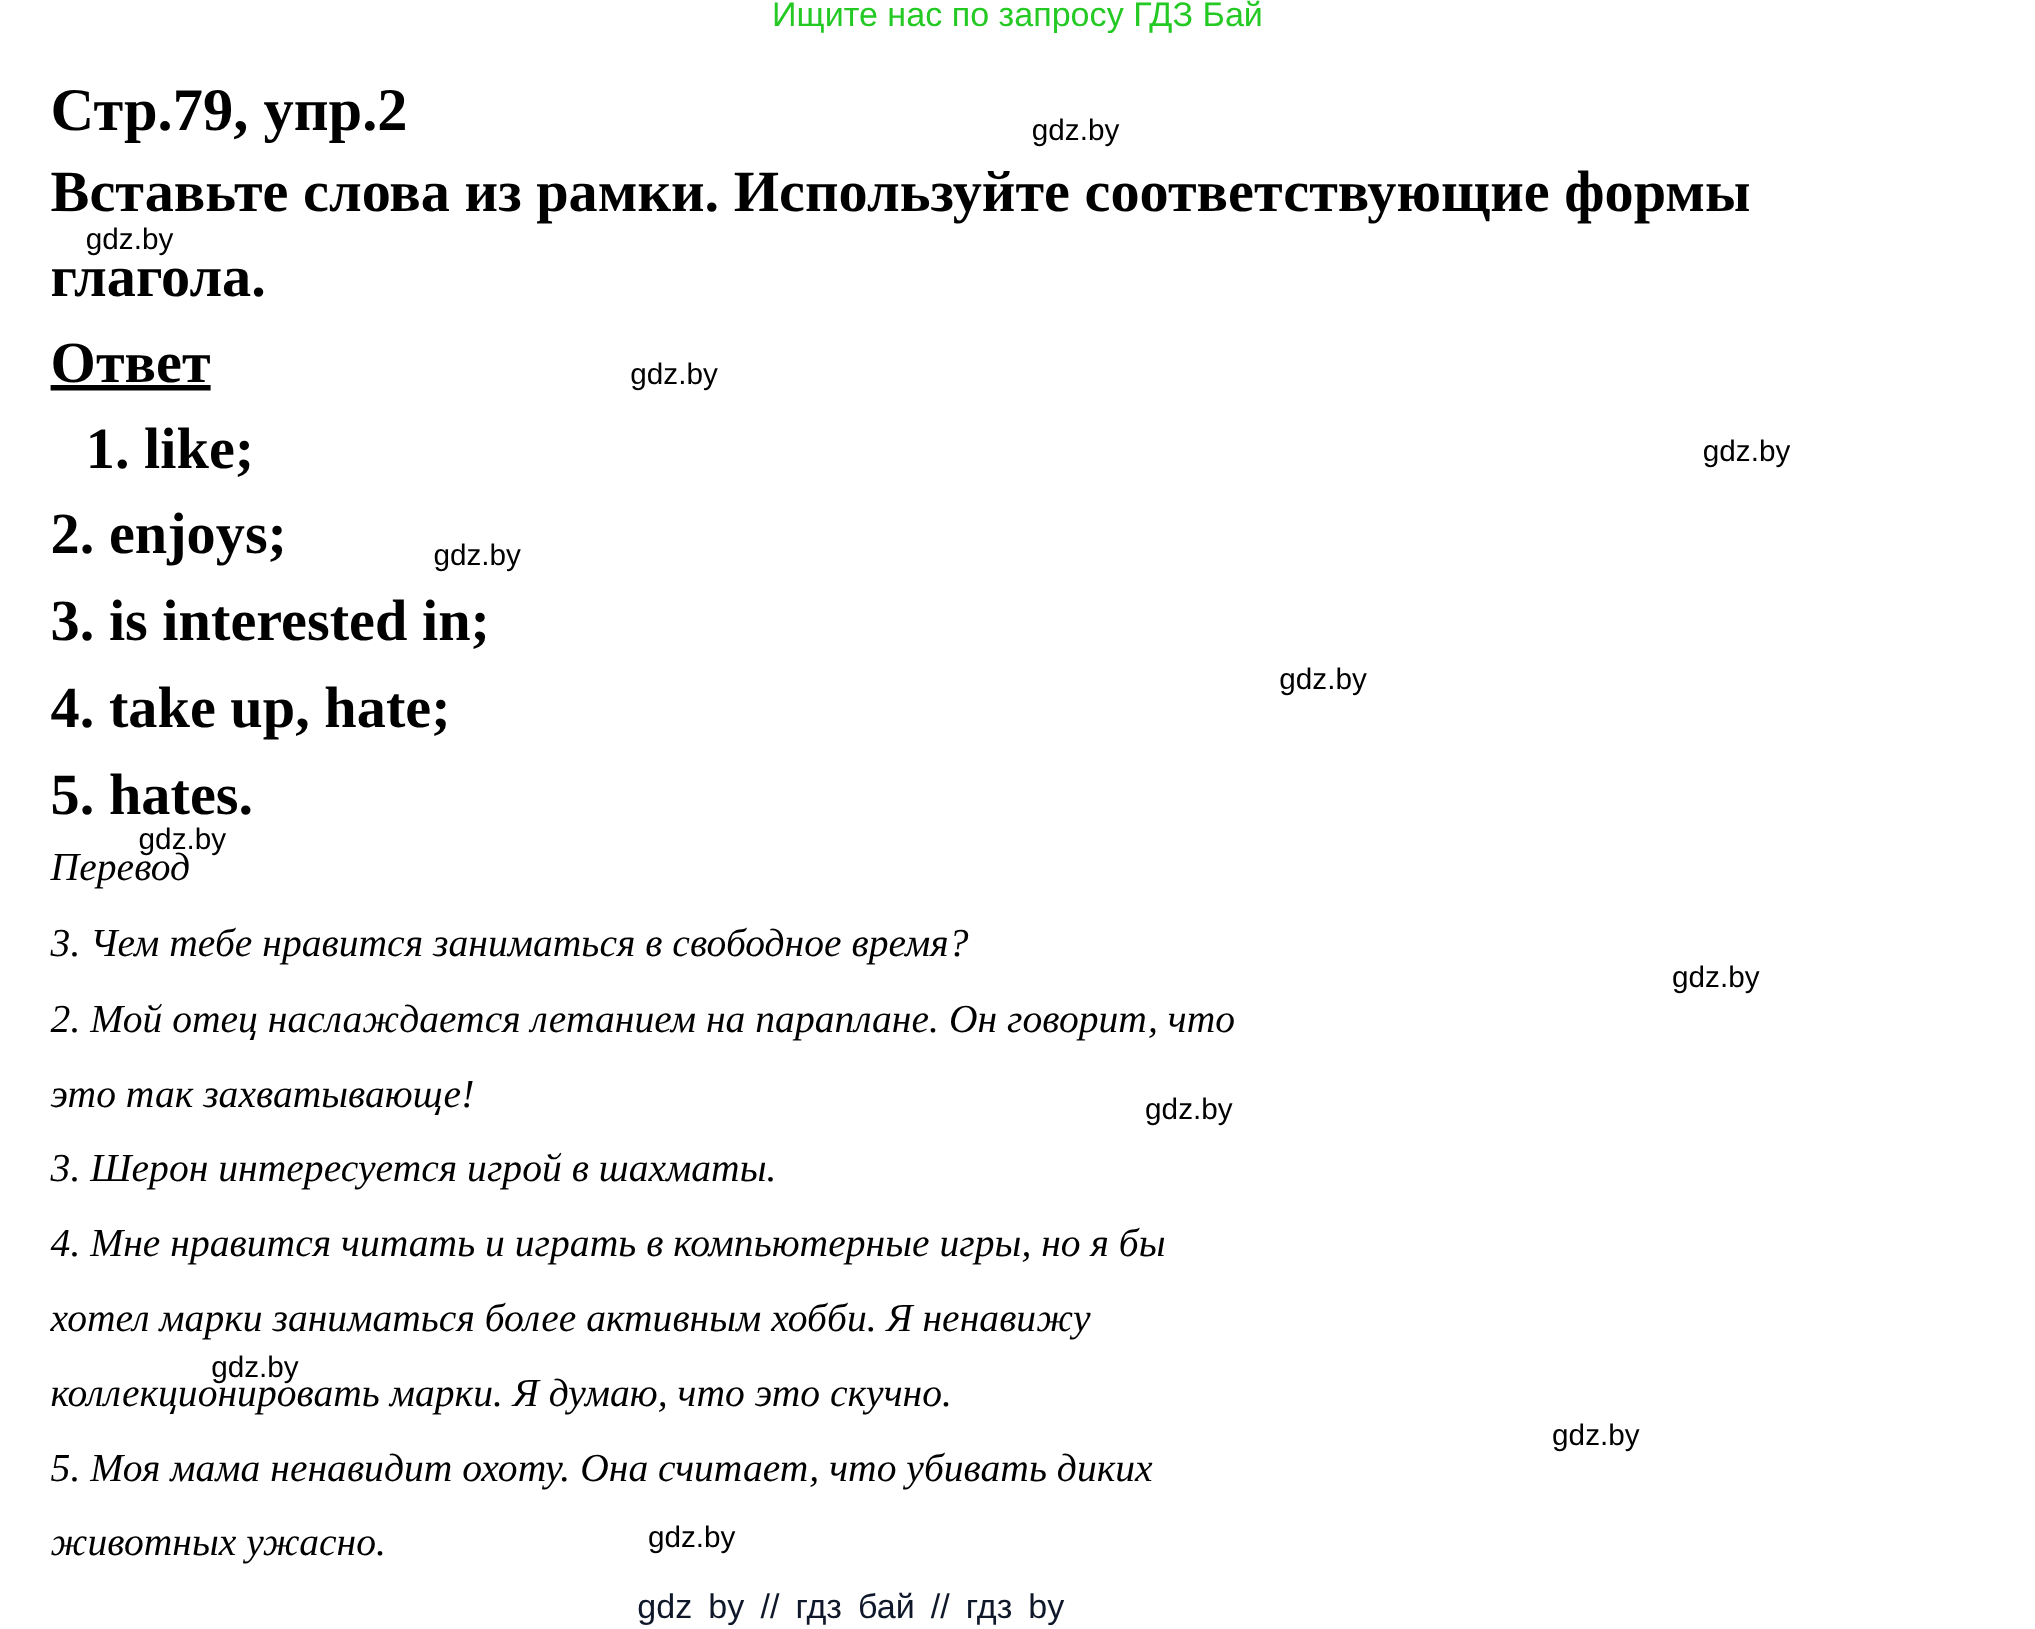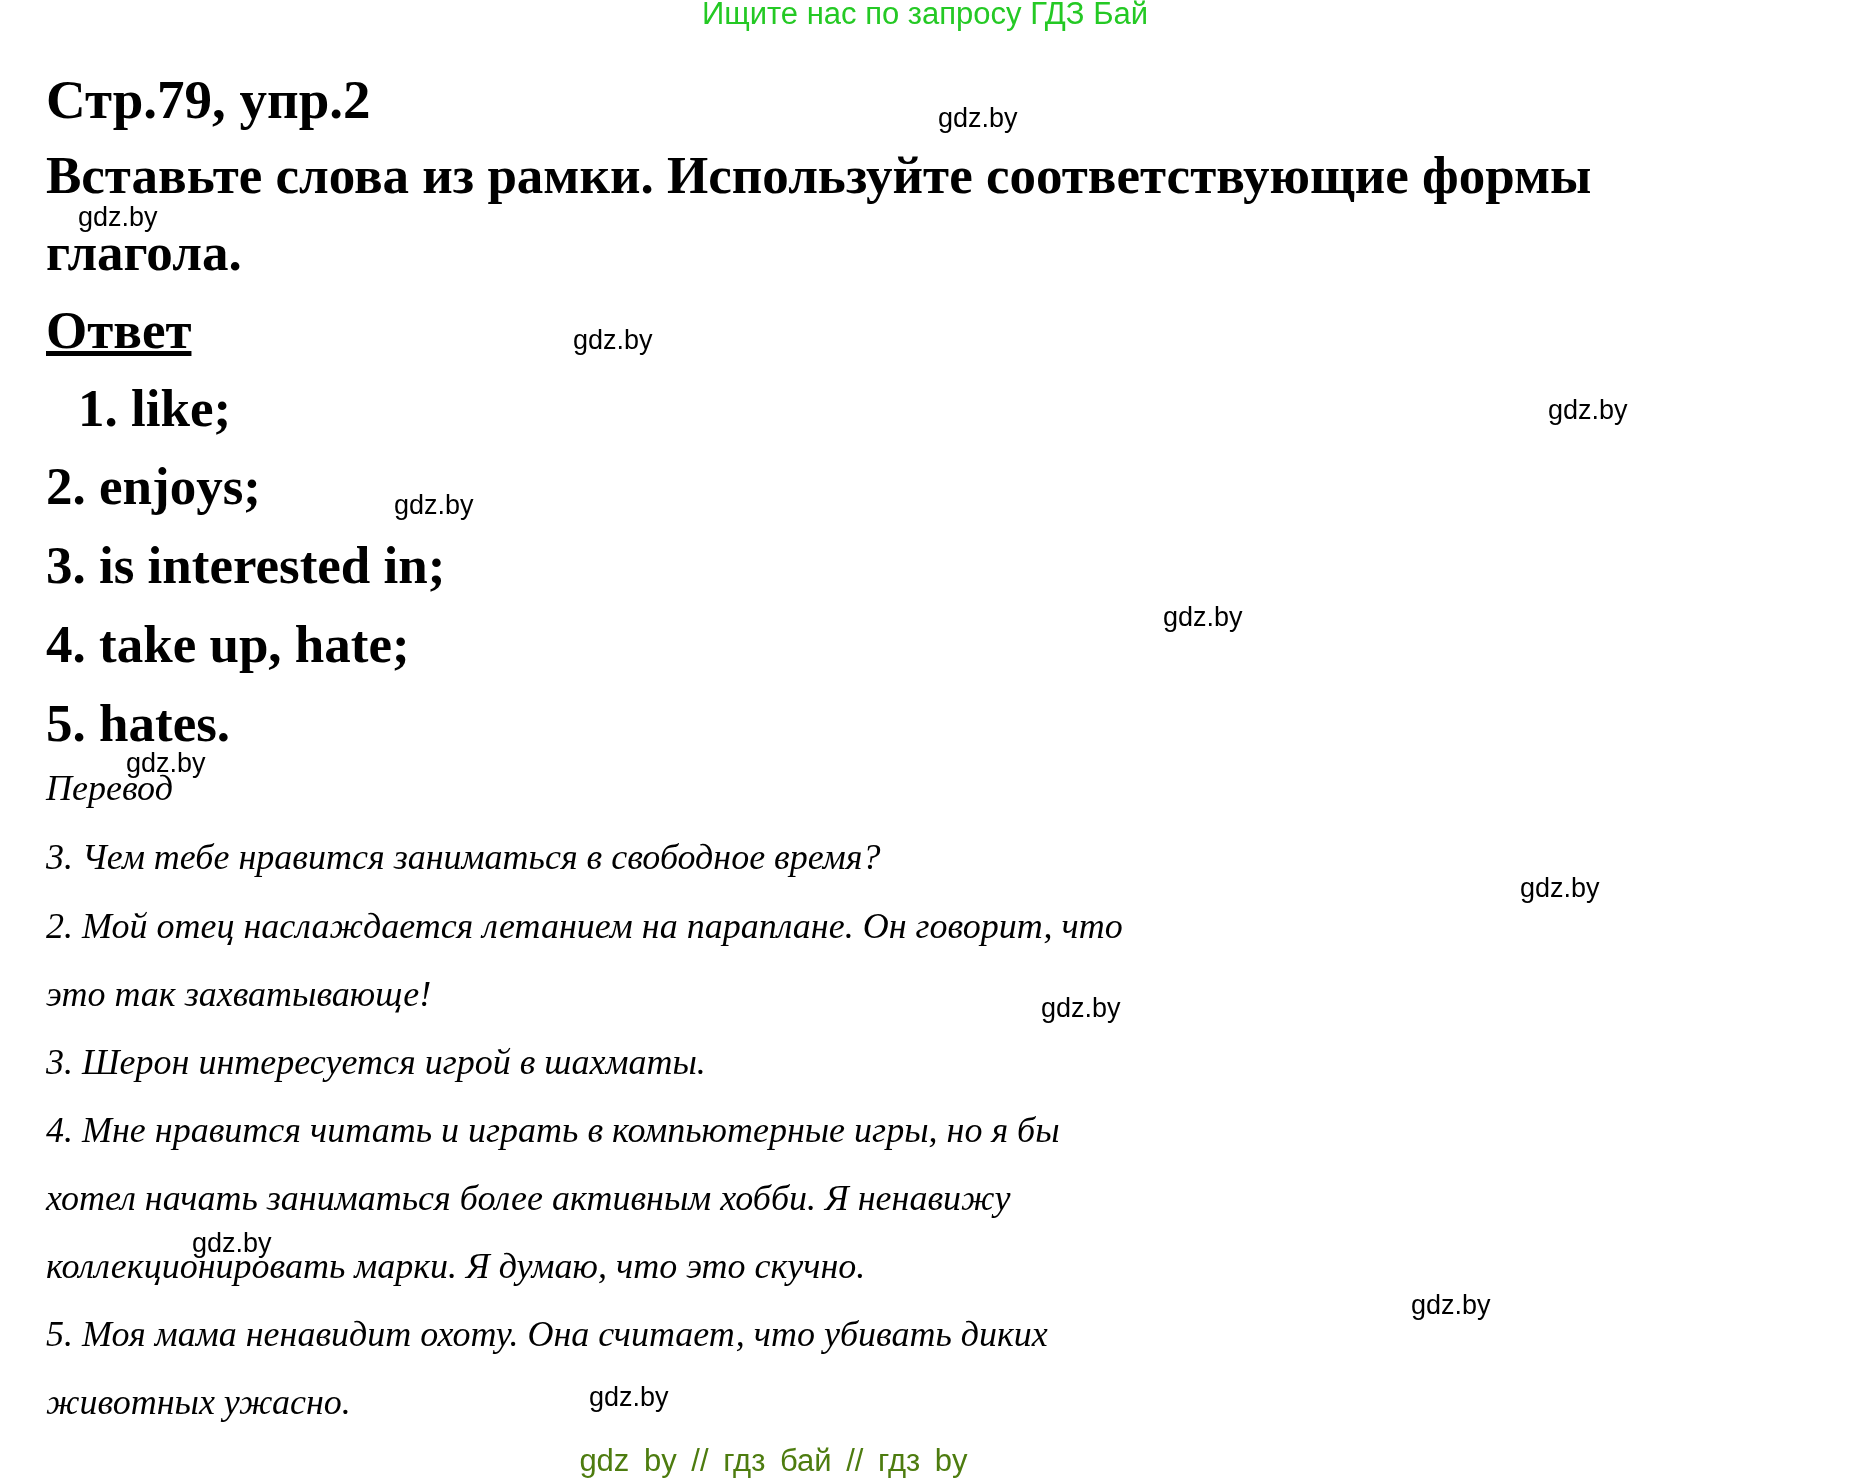--- a/index.html
+++ b/index.html
@@ -6,21 +6,21 @@
   body { width:1850px; height:1481px; position:relative; overflow:hidden; }
   .abs { position:absolute; white-space:nowrap; }
   .banner { left:0; width:1850px; text-align:center; top:-4px; font-family:"Liberation Sans", sans-serif; font-size:31px; color:#24c924; }
   .bold-serif { font-family:"Liberation Serif", serif; font-weight:bold; color:#000;text-align:center; }
   .h-title { font-size:55px; left:46px; top:68px; }
   .instr { font-size:53px; left:46px; }
   .answer-head { font-size:53px; left:46px;text-decoration:underline; }
   .ans { font-size:53px; left:46px; }
   .ital { font-family:"Liberation Serif", serif; font-style:italic; color:#000; font-size:36px; left:46px; }
   .wm { font-family:"Liberation Sans", sans-serif; font-size:27px; color:#000; }
-  .footer { left:0; width:1547px; text-align:center; top:1443px; font-family:"Liberation Sans", sans-serif; font-size:31px; color:#4d7c0f; word-spacing:6px; }
+  .footer { left:0; width:1547px; text-align:center; top:1443px; font-family:"Liberation Sans", sans-serif; font-size:31px; color:#0f172a; word-spacing:6px; }
 </style>
 </head>
 <body>
 
 <div class="abs banner">Ищите нас по запросу ГДЗ Бай</div>
 
 <div class="abs bold-serif h-title">Стр.79, упр.2</div>
 <div class="abs bold-serif instr" style="top:145px;">Вставьте слова из рамки. Используйте соответствующие формы</div>
 <div class="abs bold-serif instr" style="top:222px;">глагола.</div>
 
@@ -30,21 +30,21 @@
 <div class="abs bold-serif ans" style="top:535px;">3. is interested in;</div>
 <div class="abs bold-serif ans" style="top:614px;">4. take up, hate;</div>
 <div class="abs bold-serif ans" style="top:693px;">5. hates.</div>
 
 <div class="abs ital" style="top:767px;">Перевод</div>
 <div class="abs ital" style="top:836px;">3. Чем тебе нравится заниматься в свободное время?</div>
 <div class="abs ital" style="top:905px;">2. Мой отец наслаждается летанием на параплане. Он говорит, что</div>
 <div class="abs ital" style="top:973px;">это так захватывающе!</div>
 <div class="abs ital" style="top:1041px;">3. Шерон интересуется игрой в шахматы.</div>
 <div class="abs ital" style="top:1109px;">4. Мне нравится читать и играть в компьютерные игры, но я бы</div>
-<div class="abs ital" style="top:1177px;">хотел начать заниматься более активным хобби. Я ненавижу</div>
+<div class="abs ital" style="top:1177px;">хотел марки заниматься более активным хобби. Я ненавижу</div>
 <div class="abs ital" style="top:1245px;">коллекционировать марки. Я думаю, что это скучно.</div>
 <div class="abs ital" style="top:1313px;">5. Моя мама ненавидит охоту. Она считает, что убивать диких</div>
 <div class="abs ital" style="top:1381px;">животных ужасно.</div>
 
 <div class="abs wm" style="left:938px; top:103px;">gdz.by</div>
 <div class="abs wm" style="left:78px; top:202px;">gdz.by</div>
 <div class="abs wm" style="left:573px; top:325px;">gdz.by</div>
 <div class="abs wm" style="left:1548px; top:395px;">gdz.by</div>
 <div class="abs wm" style="left:394px; top:490px;">gdz.by</div>
 <div class="abs wm" style="left:1163px; top:602px;">gdz.by</div>

